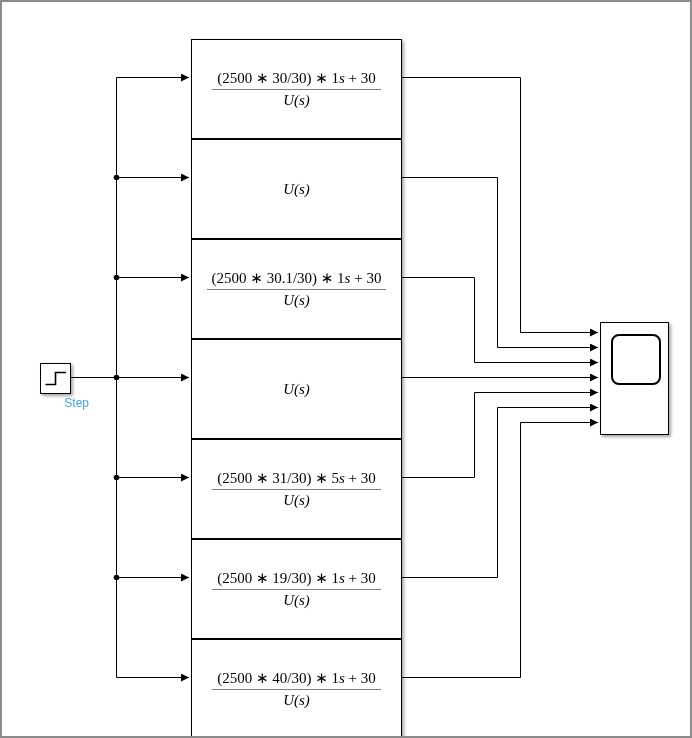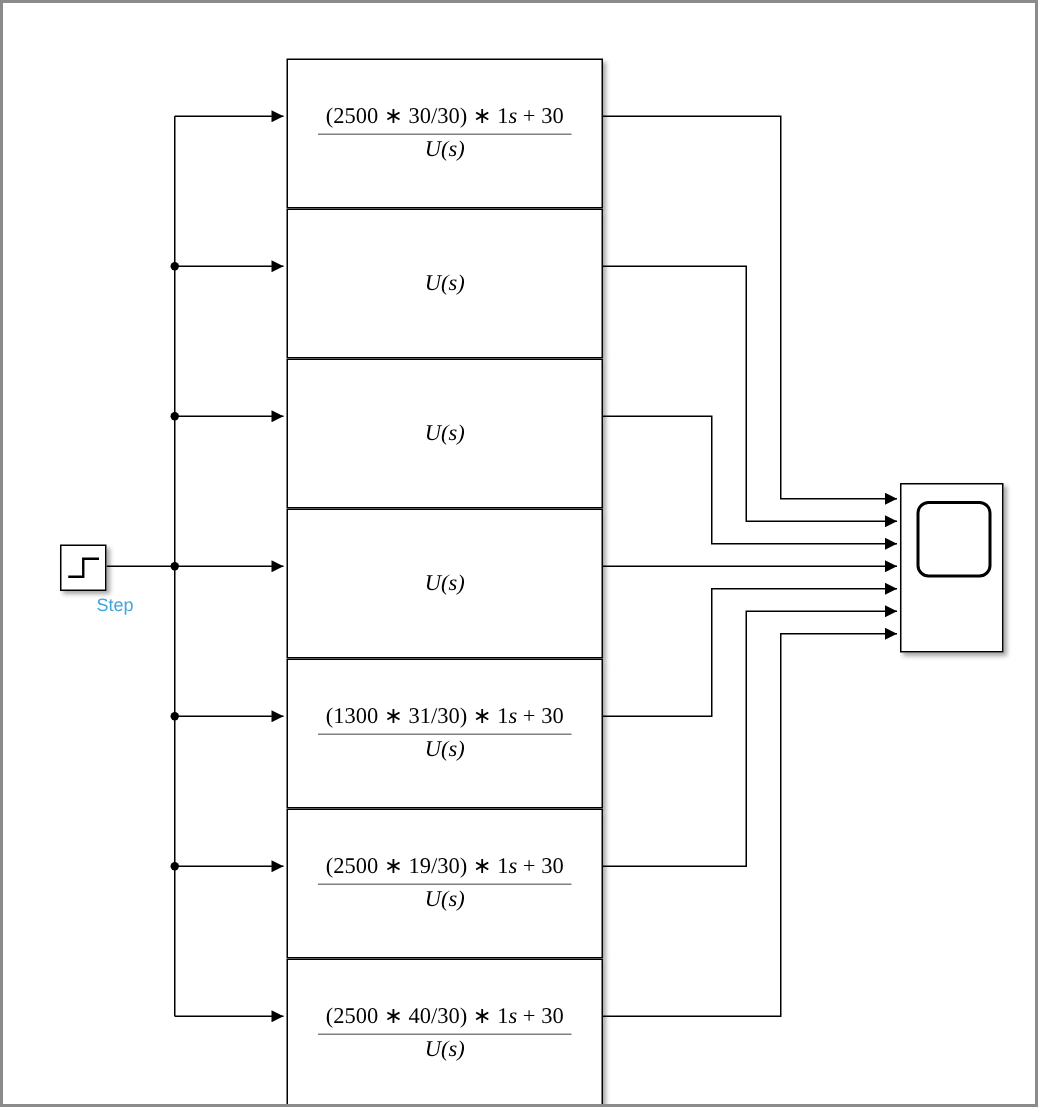--- a/index.html
+++ b/index.html
@@ -98,31 +98,32 @@
       <div class="den mvar">U(s)</div>
     </div>
   </div>
   <div class="block tfblock" style="top:137px">
     <div class="frac">
       <div class="den mvar">U(s)</div>
     </div>
   </div>
   <div class="block tfblock" style="top:237px">
     <div class="frac">
+      <span class="num"><span>(2500 ∗ 30.1/30) ∗ 1</span><span class="mvar">s</span><span> + 30</span></span>
       <div class="den mvar">U(s)</div>
     </div>
   </div>
   <div class="block tfblock" style="top:337px">
     <div class="frac">
       <div class="den mvar">U(s)</div>
     </div>
   </div>
   <div class="block tfblock" style="top:437px">
     <div class="frac">
-      <span class="num"><span>(1300 ∗ 31/30) ∗ 1</span><span class="mvar">s</span><span> + 30</span></span>
+      <span class="num"><span>(2500 ∗ 31/30) ∗ 5</span><span class="mvar">s</span><span> + 30</span></span>
       <div class="den mvar">U(s)</div>
     </div>
   </div>
   <div class="block tfblock" style="top:537px">
     <div class="frac">
       <span class="num"><span>(2500 ∗ 19/30) ∗ 1</span><span class="mvar">s</span><span> + 30</span></span>
       <div class="den mvar">U(s)</div>
     </div>
   </div>
   <div class="block tfblock" style="top:637px">

